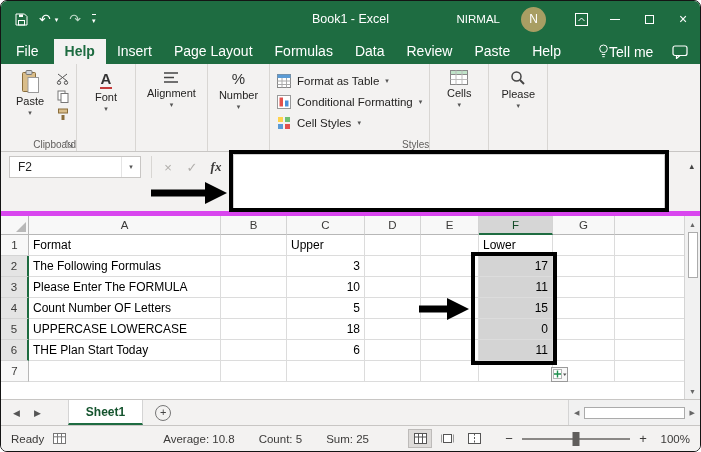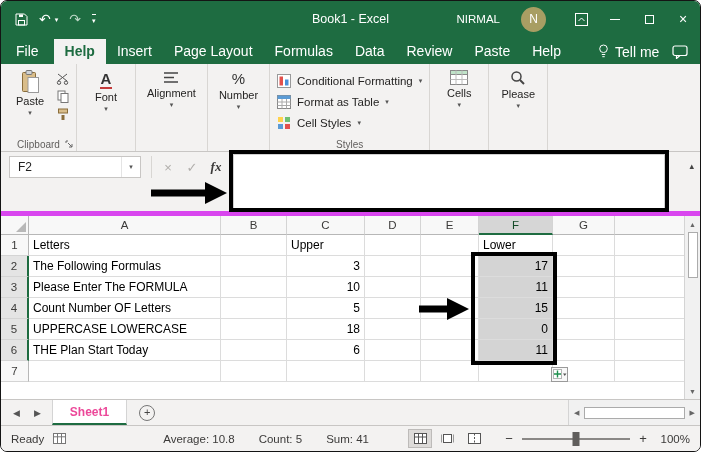--- a/index.html
+++ b/index.html
@@ -19,27 +19,27 @@
   .avatar{width:25px;height:25px;border-radius:50%;background:#a89e63;display:flex;align-items:center;justify-content:center;font-size:12px;margin-right:18px}
   .winbtn{width:34px;height:100%;display:flex;align-items:center;justify-content:center;font-size:14px}
   .minline{width:10px;height:1px;background:#fff;display:block}
   .maxbox{width:9px;height:9px;border:1px solid #fff;display:block}
 
   
   .tabs{height:27px;background:#1e6c41;display:flex;align-items:flex-end;color:#fff;font-size:14px}
   .tab{padding:0 11px;height:25px;line-height:25px;white-space:nowrap}
   .tab.file{padding:0 15px}
   .tab.active{background:#f3f2f1;color:#1e6c41;font-weight:bold}
-  .tellme{display:flex;align-items:center;gap:6px;margin-left:26px;height:25px}
+  .tellme{display:flex;align-items:center;margin-left:26px;height:25px}
   .cmt{margin-left:auto;margin-right:12px;display:flex;align-items:center;height:25px}
 
   
   .ribbon{height:88px;background:#f3f2f1;border-bottom:1px solid #c8c6c4;display:flex;position:relative;color:#252423}
   .grp{position:relative;border-right:1px solid #d8d6d3;padding:4px 7px 13px;display:flex;gap:4px;align-items:flex-start}
-  .grplabel{position:absolute;bottom:1px;left:0;right:0;text-align:center;font-size:10px;color:#605e5c}
+  .grplabel{position:absolute;bottom:1px;left:0;right:0;text-align:right;font-size:10px;color:#605e5c}
   .launcher{position:absolute;right:3px;bottom:3px}
   .bigbtn{display:flex;flex-direction:column;align-items:center;gap:2px;min-width:44px;font-size:11px;padding:2px 4px}
   .car{font-size:7px;color:#555;line-height:1}
   .minicol{display:flex;flex-direction:column;gap:5px;padding-top:5px;align-items:center}
   .font-a{font-size:15px;font-weight:bold;color:#333;border-bottom:2px solid #c43b3b;line-height:1.15;padding:0 1px}
   .pct{font-size:15px;color:#333;line-height:1.15}
   .stylecol{display:flex;flex-direction:column;padding-top:2px}
   .stylerow{display:flex;align-items:center;gap:6px;height:21px;font-size:11.5px;white-space:nowrap}
 
   
@@ -73,21 +73,21 @@
   .vsarrow{height:16px;display:flex;align-items:center;justify-content:center;font-size:7px;width:100%}
   .vs-thumb{width:10px;height:46px;background:#fff;border:1px solid #ababab}
   .vsdown{margin-top:auto}
 
   .fillopts{position:absolute;left:550px;top:366px}
 
   
   .sheets{position:absolute;top:398px;left:0;right:0;height:26px;background:#f3f2f1;border-top:1px solid #c8c6c4;display:flex;align-items:stretch;font-size:12px}
   .snava{display:flex;align-items:center;padding:0 7px;color:#555;font-size:9px}
   .snava:first-child{padding-left:12px}
-  .stab{background:#fff;border-bottom:2px solid #1e6c41;color:#ec4899;font-weight:bold;display:flex;align-items:center;padding:0 17px;border-left:1px solid #d4d4d4;border-right:1px solid #d4d4d4;margin-left:4px}
+  .stab{background:#fff;border-bottom:2px solid #1e6c41;color:#14532d;font-weight:bold;display:flex;align-items:center;padding:0 17px;border-left:1px solid #d4d4d4;border-right:1px solid #d4d4d4;margin-left:20px}
   .addsheet{width:16px;height:16px;border:1px solid #767676;border-radius:50%;display:flex;align-items:center;justify-content:center;font-size:11px;color:#444;margin:auto 12px;line-height:1}
   .hscroll{margin-left:auto;display:flex;align-items:center;width:132px;background:#f1f1f1;border-left:1px solid #d4d4d4;color:#666}
   .hsarrow{padding:0 5px;font-size:7px}
   .hs-thumb{flex:1;height:12px;background:#fff;border:1px solid #ababab}
 
   
   .status{position:absolute;top:424px;left:0;right:0;height:26px;background:#f3f2f1;border-top:1px solid #c8c6c4;display:flex;align-items:center;font-size:11.5px;color:#3b3a39;padding:0 10px;gap:9px}
   .stats{display:flex;gap:24px;margin-left:88px;white-space:nowrap}
   .views{margin-left:auto;display:flex;gap:3px}
   .viewbtn{width:24px;height:19px;display:flex;align-items:center;justify-content:center}
@@ -227,37 +227,37 @@
         <span class="pct">%</span>
         <span>Number</span>
         <span class="car">▾</span>
       </div>
     </div>
 
     <div class="grp">
       <div class="stylecol">
         <div class="stylerow">
           <svg width="14" height="14" viewBox="0 0 14 14">
-              <rect x="0.5" y="0.5" width="13" height="13" fill="#fff" stroke="#999"></rect>
-              <rect x="2.5" y="2.5" width="3.5" height="9" fill="#e2504c"></rect>
-              <rect x="8" y="5.5" width="3.5" height="6" fill="#4a90d9"></rect>
-            </svg>
-          <span>Conditional Formatting</span>
-          <span class="car">▾</span>
-        </div>
-        <div class="stylerow">
-          <svg width="14" height="14" viewBox="0 0 14 14">
               <rect x="0.5" y="0.5" width="13" height="13" fill="#fff" stroke="#888"></rect>
               <rect x="0.5" y="0.5" width="13" height="3.5" fill="#5b9bd5"></rect>
               <line x1="0.5" y1="7" x2="13.5" y2="7" stroke="#aaa"></line>
               <line x1="0.5" y1="10.5" x2="13.5" y2="10.5" stroke="#aaa"></line>
               <line x1="5" y1="4" x2="5" y2="13.5" stroke="#aaa"></line>
               <line x1="9.5" y1="4" x2="9.5" y2="13.5" stroke="#aaa"></line>
             </svg>
           <span>Format as Table</span>
+          <span class="car">▾</span>
+        </div>
+        <div class="stylerow">
+          <svg width="14" height="14" viewBox="0 0 14 14">
+              <rect x="0.5" y="0.5" width="13" height="13" fill="#fff" stroke="#999"></rect>
+              <rect x="2.5" y="2.5" width="3.5" height="9" fill="#e2504c"></rect>
+              <rect x="8" y="5.5" width="3.5" height="6" fill="#4a90d9"></rect>
+            </svg>
+          <span>Conditional Formatting</span>
           <span class="car">▾</span>
         </div>
         <div class="stylerow">
           <svg width="14" height="14" viewBox="0 0 14 14">
               <rect x="1" y="1" width="5" height="5" fill="#ffd34d"></rect>
               <rect x="8" y="1" width="5" height="5" fill="#6fbf73"></rect>
               <rect x="1" y="8" width="5" height="5" fill="#5b9bd5"></rect>
               <rect x="8" y="8" width="5" height="5" fill="#e2504c"></rect>
             </svg>
           <span>Cell Styles</span>
@@ -320,21 +320,21 @@
       <div class="ch wc">C</div>
       <div class="ch wd">D</div>
       <div class="ch we">E</div>
       <div class="ch wf sel">F</div>
       <div class="ch wg">G</div>
       <div class="ch wx"></div>
     </div>
 
     <div class="grow">
       <div class="rh">1</div>
-      <div class="cell wa">Letters</div>
+      <div class="cell wa">Format</div>
       <div class="cell wb"></div>
       <div class="cell wc">Upper</div>
       <div class="cell wd"></div>
       <div class="cell we"></div>
       <div class="cell wf">Lower</div>
       <div class="cell wg"></div>
       <div class="cell wx"></div>
     </div>
     <div class="grow">
       <div class="rh sel">2</div>
@@ -435,21 +435,21 @@
     <span>Ready</span>
     <svg width="13" height="11" viewBox="0 0 13 11">
         <rect x="0.5" y="0.5" width="12" height="10" fill="#fff" stroke="#777"></rect>
         <line x1="0.5" y1="3.8" x2="12.5" y2="3.8" stroke="#777"></line>
         <line x1="4.5" y1="0.5" x2="4.5" y2="10.5" stroke="#777"></line>
         <line x1="8.5" y1="0.5" x2="8.5" y2="10.5" stroke="#777"></line>
       </svg>
     <div class="stats">
       <span>Average: 10.8</span>
       <span>Count: 5</span>
-      <span>Sum: 41</span>
+      <span>Sum: 25</span>
     </div>
     <div class="views">
       <span class="viewbtn vactive">
           <svg width="13" height="11" viewBox="0 0 13 11">
             <rect x="0.5" y="0.5" width="12" height="10" fill="#fff" stroke="#555"></rect>
             <line x1="0.5" y1="4" x2="12.5" y2="4" stroke="#555"></line>
             <line x1="4.5" y1="0.5" x2="4.5" y2="10.5" stroke="#555"></line>
             <line x1="8.5" y1="0.5" x2="8.5" y2="10.5" stroke="#555"></line>
           </svg>
         </span>

